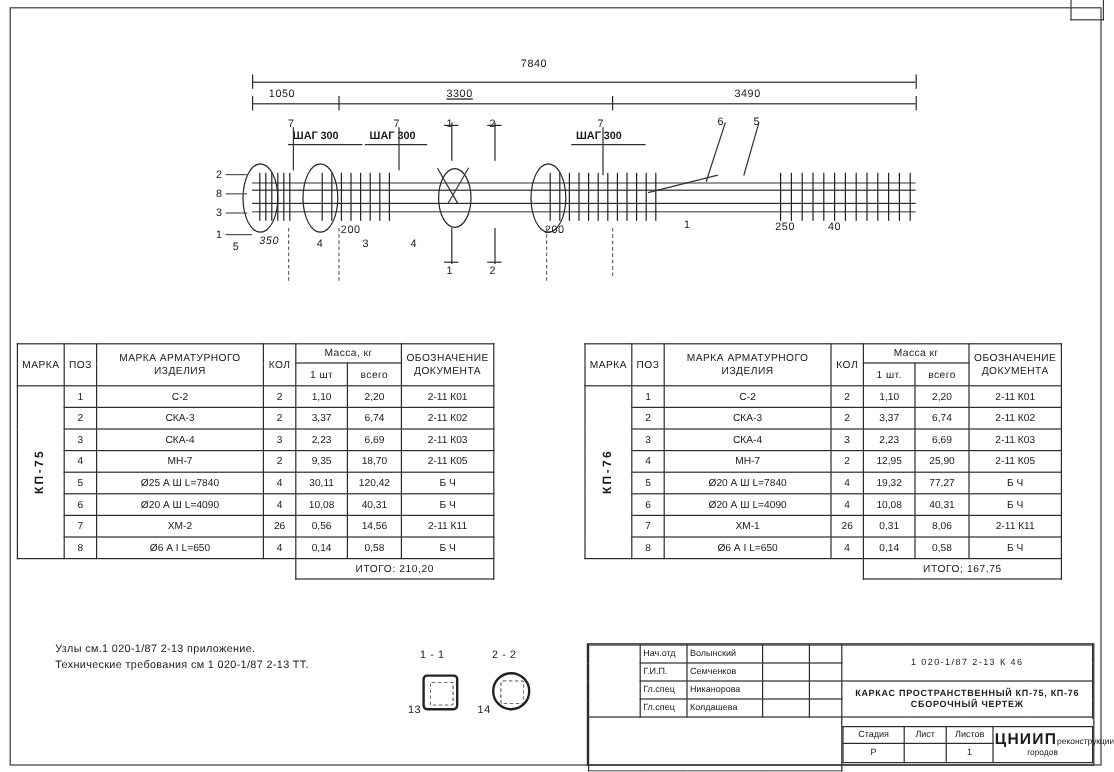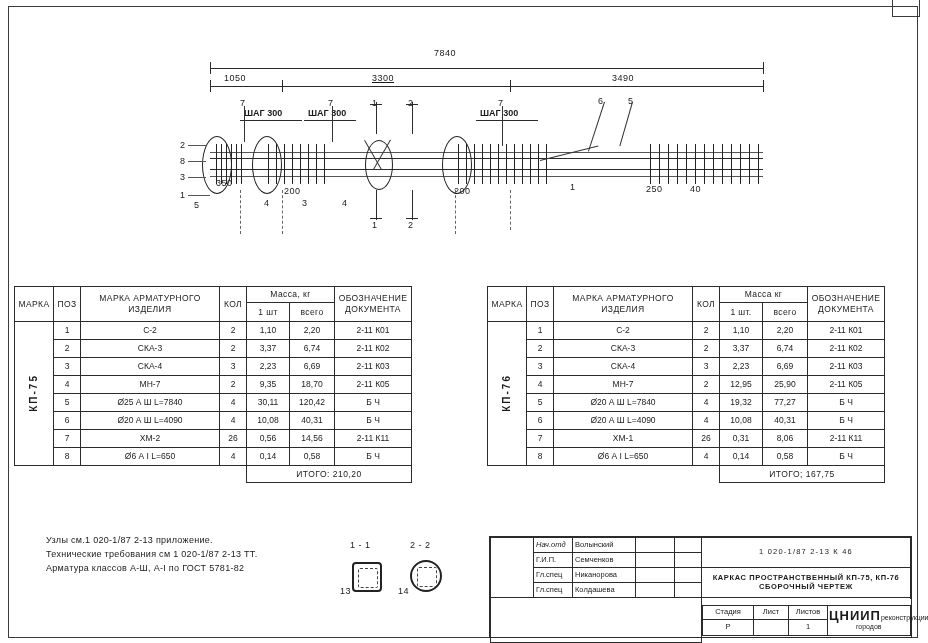--- a/index.html
+++ b/index.html
@@ -166,21 +166,21 @@
     <div class="hline" style="left:226px;top:178px;width:12px;"></div>
     <div class="lbl" style="left:192px;top:180px;">1</div>
     <div class="lbl" style="left:228px;top:180px;">2</div>
 
     <div class="lbl" style="left:14px;top:160px;">5</div>
     <div class="lbl" style="left:84px;top:158px;">4</div>
     <div class="lbl" style="left:122px;top:158px;">3</div>
     <div class="lbl" style="left:162px;top:158px;">4</div>
     <div class="lbl" style="left:390px;top:142px;">1</div>
 
-    <div class="lbl" style="left:36px;top:138px;">350</div>
+    <div class="lbl" style="left:36px;top:155px;font-style:italic;">350</div>
     <div class="lbl" style="left:104px;top:146px;">200</div>
     <div class="lbl" style="left:274px;top:146px;">200</div>
     <div class="lbl" style="left:466px;top:144px;">250</div>
     <div class="lbl" style="left:510px;top:144px;">40</div>
 
     <div class="bar" style="left:424px;top:62px;width:1px;height:52px;background:#333;transform:rotate(18deg);transform-origin:top;"></div>
     <div class="bar" style="left:452px;top:62px;width:1px;height:46px;background:#333;transform:rotate(16deg);transform-origin:top;"></div>
     <div class="bar" style="left:322px;top:66px;width:1px;height:40px;background:#333;"></div>
     <div class="bar" style="left:64px;top:66px;width:1px;height:36px;background:#333;"></div>
     <div class="bar" style="left:152px;top:66px;width:1px;height:36px;background:#333;"></div>
@@ -368,42 +368,41 @@
           <span>ИТОГО;</span>&nbsp;<span>167,75</span>
         </td>
       </tr>
     </tbody>
       </table>
   </div>
 
   <div class="notes">
     <div>Узлы см.1 020-1/87 2-13 приложение.</div>
     <div>Технические требования см 1 020-1/87 2-13 ТТ.</div>
-    <div>Арматура классов А-Ш, А-I по ГОСТ 5781-82</div>
   </div>
 
   <div class="sec" style="left:340px;top:540px;width:120px;height:80px;">
     <div class="cap" style="left:10px;top:0;">1 - 1</div>
     <div class="cap" style="left:70px;top:0;">2 - 2</div>
     <div class="sqsec" style="left:12px;top:22px;">
       <div class="sqin"></div>
     </div>
     <div class="cirsec" style="left:70px;top:20px;">
       <div class="cirin"></div>
     </div>
     <div class="cap" style="left:0px;top:46px;">13</div>
     <div class="cap" style="left:58px;top:46px;">14</div>
   </div>
 
   <div class="stamp">
     <table class="st" style="width:421px;height:100px;table-layout:fixed;">
       <tbody>
           <tr>
         <td rowspan="4" style="width:42px;padding:0;"></td>
-        <td style="width:34px;height:14px;font-style:italic;">Нач.отд</td>
+        <td style="width:34px;height:14px;">Нач.отд</td>
         <td style="width:58px;">Волынский</td>
         <td style="width:34px;"></td>
         <td style="width:22px;"></td>
         <td colspan="4" rowspan="2" class="bigcode" style="height:28px;text-align:center;">1 020-1/87 2-13  К 46</td>
       </tr>
       <tr>
         <td style="height:14px;">Г.И.П.</td>
         <td>Семченков</td>
         <td></td>
         <td></td>

